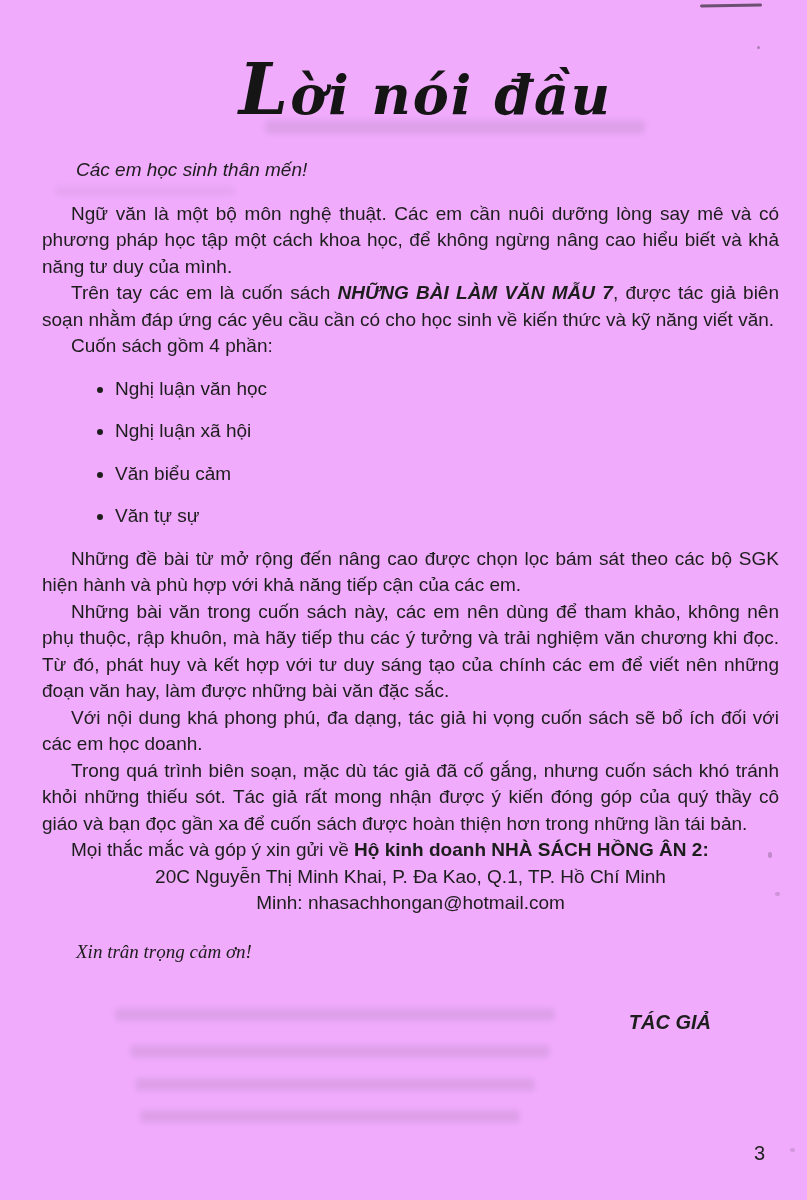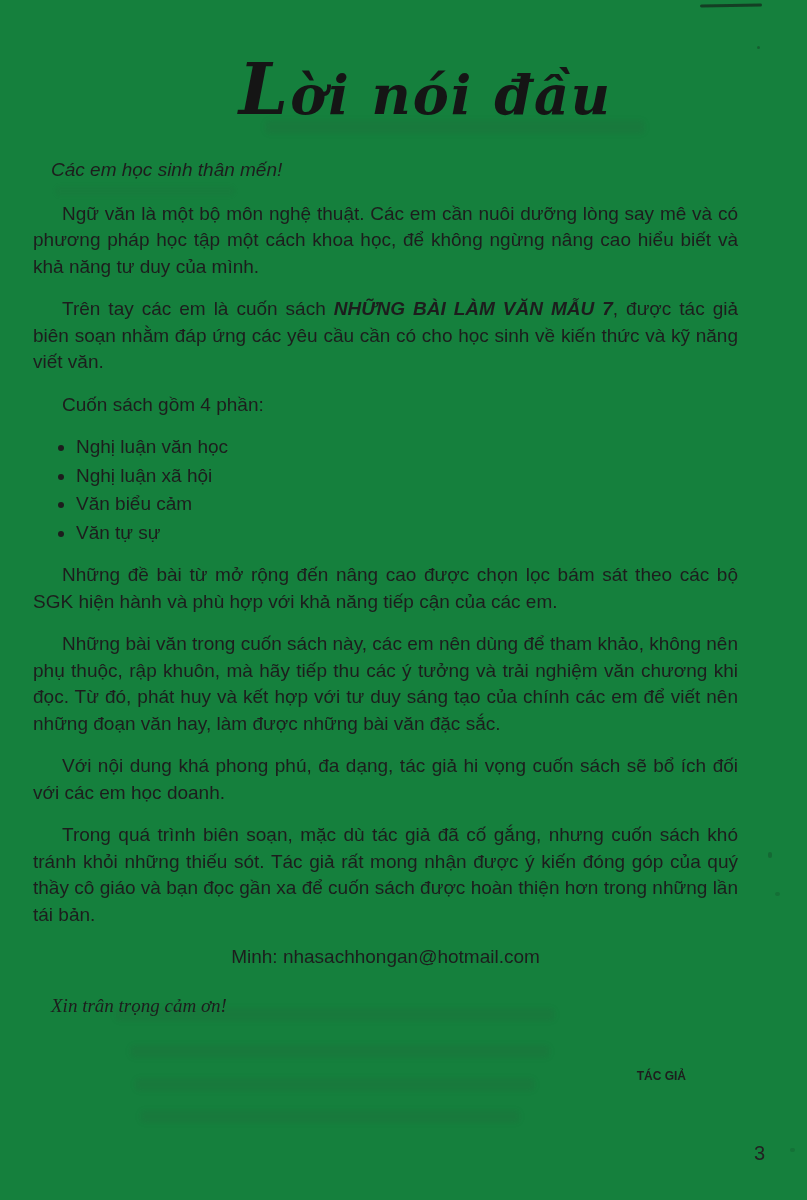--- a/index.html
+++ b/index.html
@@ -5,21 +5,21 @@
   html, body { margin: 0; padding: 0; }
   body {
     background: #e8e8e8;
     font-family: "Liberation Sans", sans-serif;
   }
   .page {
     position: relative;
     width: 807px;
     height: 1200px;
     margin: 0 auto;
-    background: #15803d;
+    background: #f0abfc;
     color: #1d1d1d;
     overflow: hidden;
   }
 
   
   .title {
     position: absolute;
     top: 48px;
     left: 0;
     width: 100%;
@@ -30,57 +30,58 @@
     font-weight: 700;
     font-size: 54px;
     letter-spacing: 2px;
     color: #151515;
   }
   .title::first-letter { font-size: 1.3em; }
 
   
   .content {
     position: absolute;
-    left: 17px;
+    left: 42px;
     top: 157px;
     width: 737px;
     font-size: 19px;
     line-height: 26.5px;
     color: #1d1d1d;
   }
   .salutation {
     font-style: italic;
     text-indent: 34px;
     margin: 0 0 17px 0;
   }
   .para {
-    margin: 16px;
+    margin: 0;
     text-align: justify;
     text-indent: 29px;
   }
   .book-title { font-weight: 700; font-style: italic; }
   .bold { font-weight: 700; }
   ul.parts {
     margin: 0;
     padding: 0 0 0 57px;
     list-style: disc;
   }
-  ul.parts li { margin: 2px; }
+  ul.parts li { margin: 16px; }
   .centered { text-align: center; text-indent: 0; margin: 0; }
   .closing {
     font-style: italic;
     text-indent: 34px;
     margin: 22px 0 8px 0;
     font-family: Liberation Serif, serif;
   }
   .signature {
     margin: 44px 68px 0 0;
     text-align: right;
     font-weight: 700;
-    font-size: 12px;
+    font-style: italic;
+    font-size: 20px;
   }
 
   .page-number {
     position: absolute;
     right: 42px;
     top: 1142px;
     font-size: 20px;
     color: #222;
   }
 
@@ -143,21 +144,23 @@
       <li>Nghị luận xã hội</li>
       <li>Văn biểu cảm</li>
       <li>Văn tự sự</li>
     </ul>
 
     <p class="para">Những đề bài từ mở rộng đến nâng cao được chọn lọc bám sát theo các bộ SGK hiện hành và phù hợp với khả năng tiếp cận của các em.</p>
     <p class="para">Những bài văn trong cuốn sách này, các em nên dùng để tham khảo, không nên phụ thuộc, rập khuôn, mà hãy tiếp thu các ý tưởng và trải nghiệm văn chương khi đọc. Từ đó, phát huy và kết hợp với tư duy sáng tạo của chính các em để viết nên những đoạn văn hay, làm được những bài văn đặc sắc.</p>
     <p class="para">Với nội dung khá phong phú, đa dạng, tác giả hi vọng cuốn sách sẽ bổ ích đối với các em học doanh.</p>
     <p class="para">Trong quá trình biên soạn, mặc dù tác giả đã cố gắng, nhưng cuốn sách khó tránh khỏi những thiếu sót. Tác giả rất mong nhận được ý kiến đóng góp của quý thầy cô giáo và bạn đọc gần xa để cuốn sách được hoàn thiện hơn trong những lần tái bản.</p>
 
+    <p class="para"><span>Mọi thắc mắc và góp ý xin gửi về </span><span class="bold">Hộ kinh doanh NHÀ SÁCH HỒNG ÂN 2:</span></p>
 
+    <p class="centered">20C Nguyễn Thị Minh Khai, P. Đa Kao, Q.1, TP. Hồ Chí Minh</p>
     <p class="centered">Minh: nhasachhongan@hotmail.com</p>
 
     <p class="closing">Xin trân trọng cảm ơn!</p>
 
     <p class="signature">TÁC GIẢ</p>
   </div>
 
   <div class="page-number">3</div>
 
 </div>

